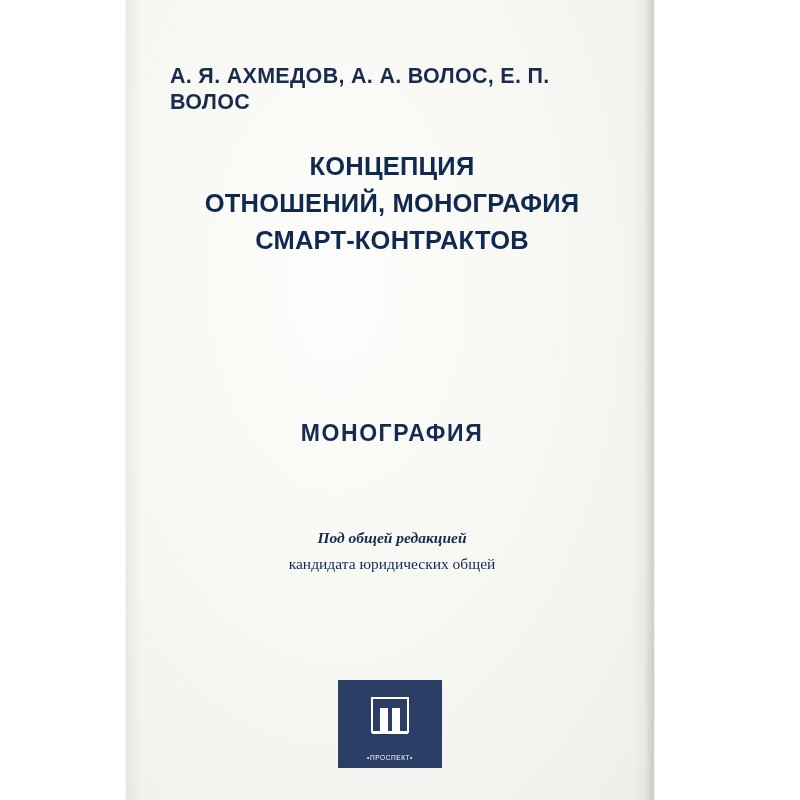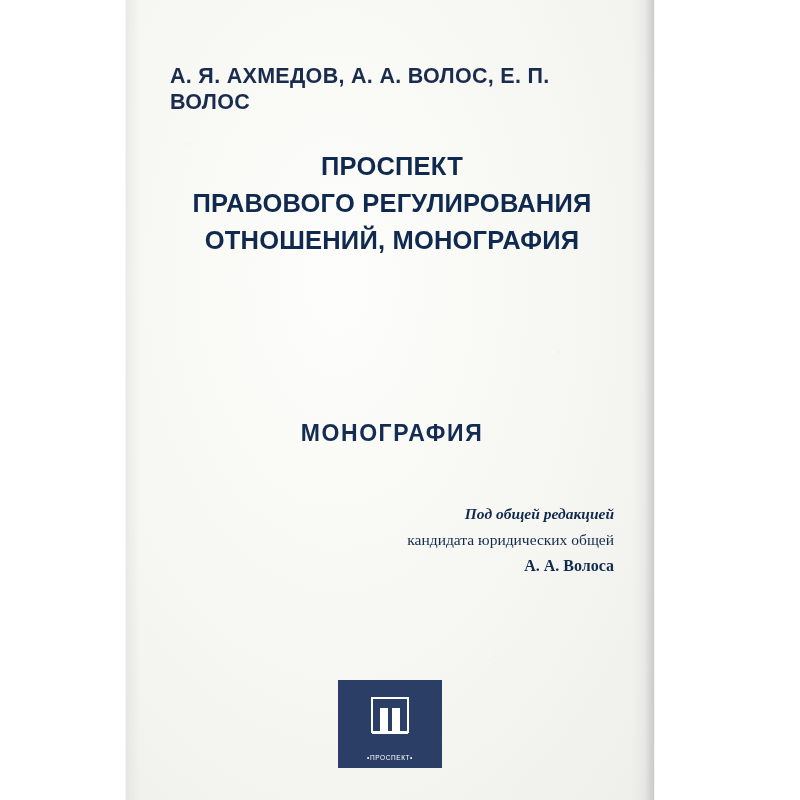--- a/index.html
+++ b/index.html
@@ -102,22 +102,22 @@
     color: #142c52;
     font-size: 23px;
     font-weight: 700;
     letter-spacing: 1.6px;
   }
 
   .editor {
     position: absolute;
     left: 44px;
     right: 40px;
-    top: 505px;
-    text-align: right;
+    top: 529px;
+    text-align: center;
     color: #122a4e;
     font-family: "Liberation Serif", serif;
   }
   .editor .ed-line1 {
     display: block;
     font-size: 15.5px;
     font-weight: 700;
     font-style: italic;
     margin-bottom: 8px;
   }
@@ -185,31 +185,30 @@
   <div class="margin-right"></div>
 
   <div class="cover">
     <div class="edge-right"></div>
 
     <div class="inner">
 
       <div class="authors">А. Я. АХМЕДОВ, А. А. ВОЛОС, Е. П. ВОЛОС</div>
 
       <div class="title">
-        <span class="tline">ПРОСПЕКТ</span>
-        <span class="tline">ПРАВОВОГО РЕГУЛИРОВАНИЯ</span>
+        <span class="tline">КОНЦЕПЦИЯ</span>
         <span class="tline">ОТНОШЕНИЙ, МОНОГРАФИЯ</span>
+        <span class="tline">СМАРТ-КОНТРАКТОВ</span>
       </div>
 
       <div class="kind">МОНОГРАФИЯ</div>
 
       <div class="editor">
         <span class="ed-line1">Под общей редакцией</span>
         <span class="ed-line2">кандидата юридических общей</span>
-        <span class="ed-line3">А. А. Волоса</span>
       </div>
 
       <div class="logo-block">
         <div class="logo-mark">
           <svg width="46" height="46" viewBox="0 0 46 46" aria-hidden="true">
             <rect x="5" y="6" width="36" height="34" fill="none" stroke="#ffffff" stroke-width="2"></rect>
             <rect x="13" y="16" width="8" height="24" fill="#ffffff"></rect>
             <rect x="25" y="16" width="8" height="24" fill="#ffffff"></rect>
             <rect x="5" y="40" width="36" height="2" fill="#ffffff"></rect>
           </svg>

